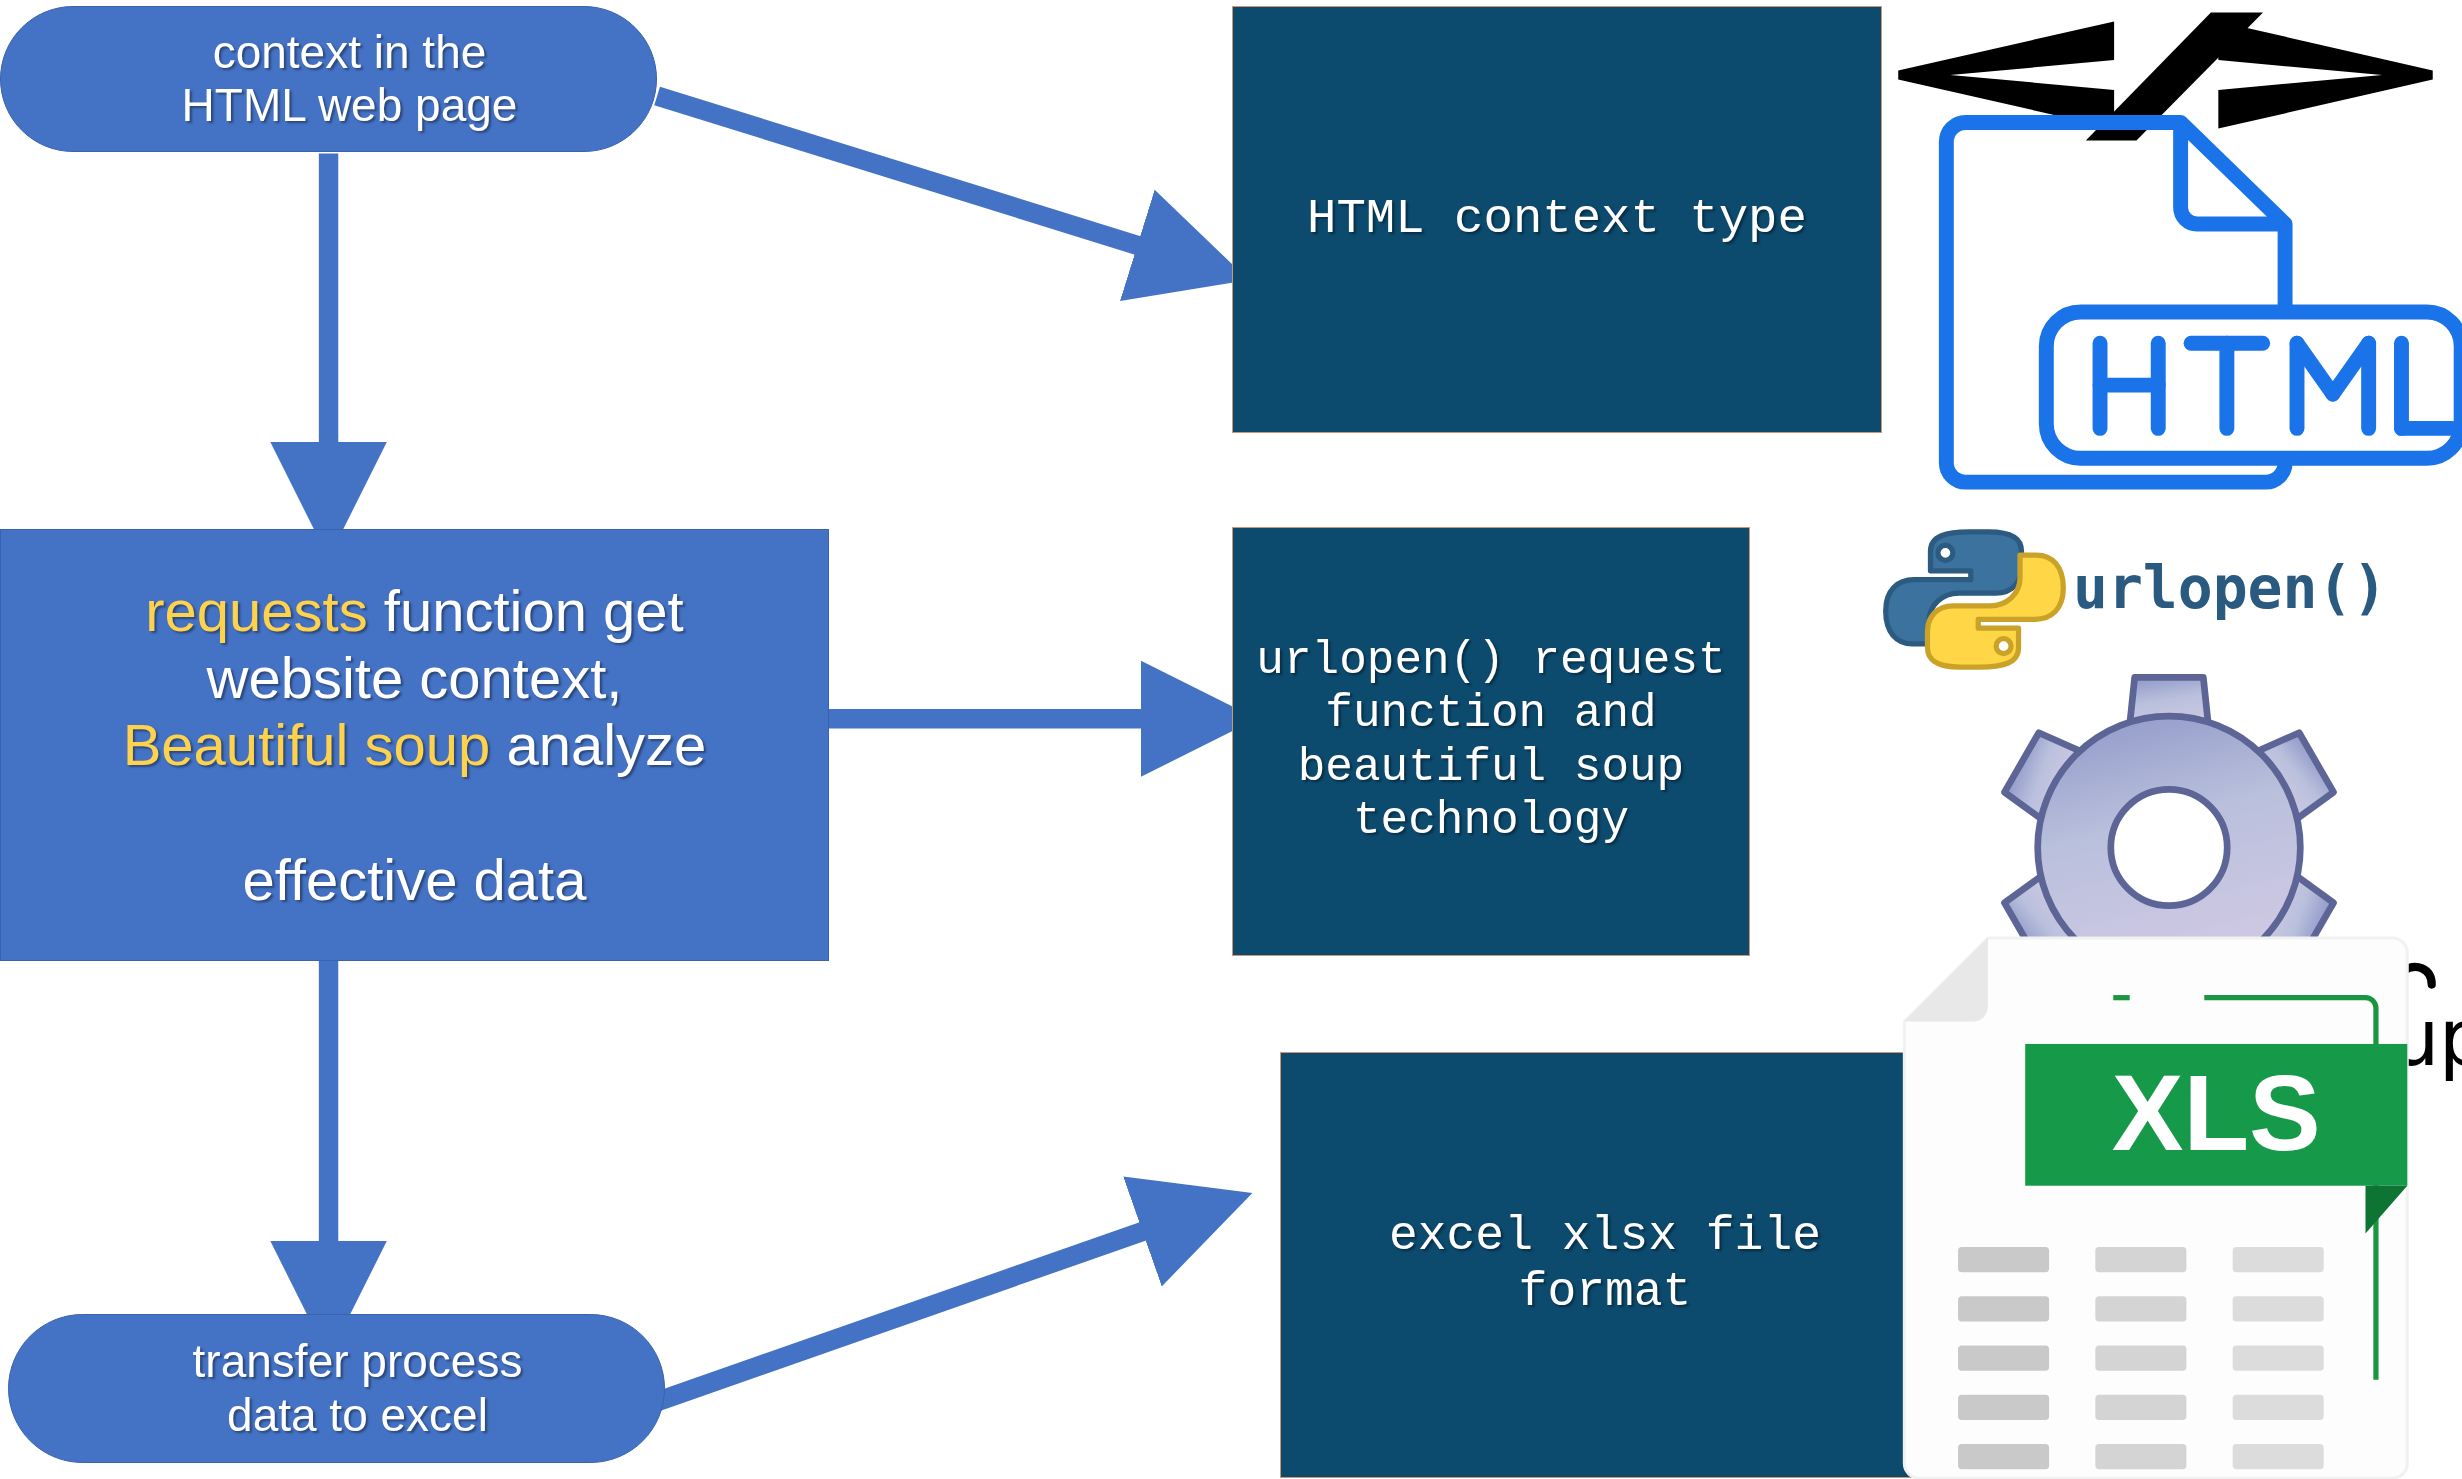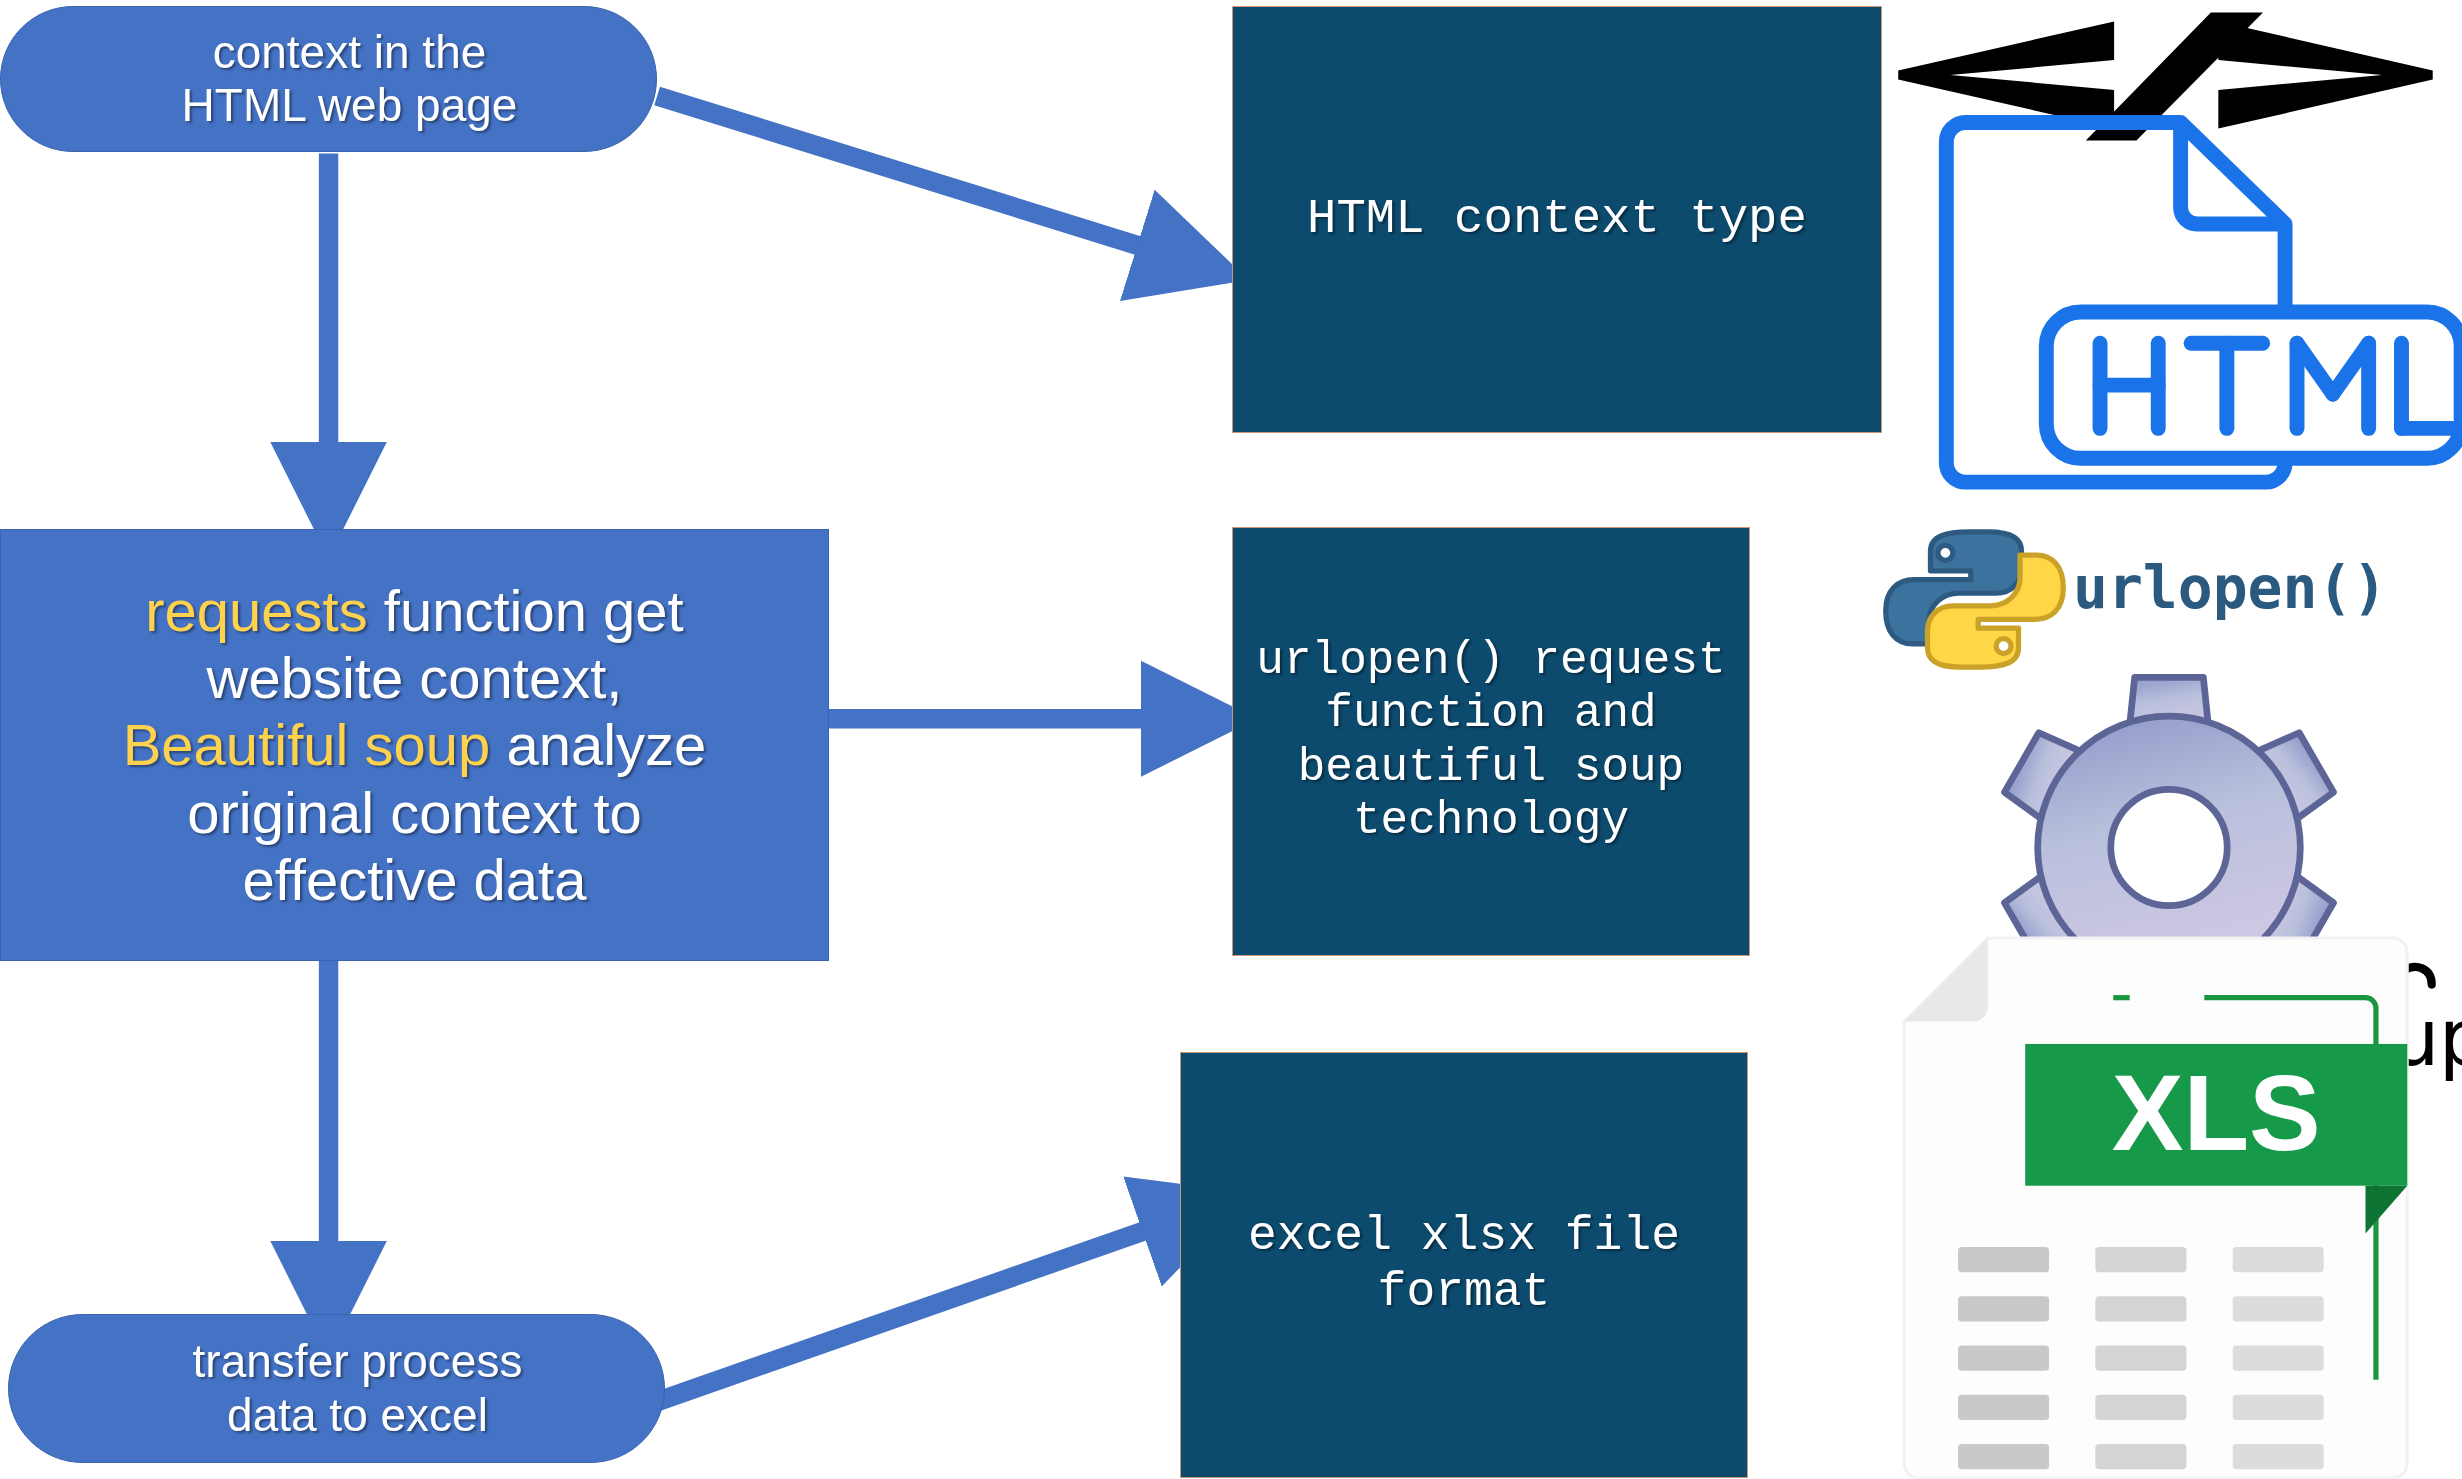--- a/index.html
+++ b/index.html
@@ -121,21 +121,21 @@
       <span>context in the</span><br>
       <span>HTML web page</span>
     </span>
   </div>
 
   <div class="node node-blue" style="left:0px; top:529px; width:829px; height:432px; font-size:58px;">
     <span class="node-text">
       <span class="hl-yellow">requests</span><span> function get</span><br>
       <span>website context,</span><br>
       <span class="hl-yellow">Beautiful soup</span><span> analyze</span><br>
-      <span>original context to</span><br>
+      <br>
       <span>effective data</span>
     </span>
   </div>
 
   <div class="node node-blue node-pill" style="left:8px; top:1314px; width:657px; height:149px; font-size:46px;">
     <span class="node-text">
       <span>transfer process</span><br>
       <span>data to excel</span>
     </span>
   </div>
@@ -146,21 +146,21 @@
 
   <div class="node node-orange" style="left:1232px; top:527px; width:518px; height:429px; font-size:46px;">
     <span class="node-text">
       <span>urlopen() request</span><br>
       <span>function and</span><br>
       <span>beautiful soup</span><br>
       <span>technology</span>
     </span>
   </div>
 
-  <div class="node node-orange" style="left:1180px; top:1052px; width:568px; height:426px; font-size:48px;">
+  <div class="node node-orange" style="left:1280px; top:1052px; width:650px; height:426px; font-size:48px;">
     <span class="node-text">excel xlsx file format</span>
   </div>
 
   <div class="icon-wrap" style="left:1890px; top:7.5px; width:545px; height:134px;">
     <svg viewBox="0 0 730 180" width="545" height="134">
 
       <path d="M300,18 L300,70 L80,90 L300,110 L300,162 L10,96 L10,84 Z" fill="#000000"></path>
 
       <path d="M430,6 L500,6 L330,178 L262,178 Z" fill="#000000"></path>
 

